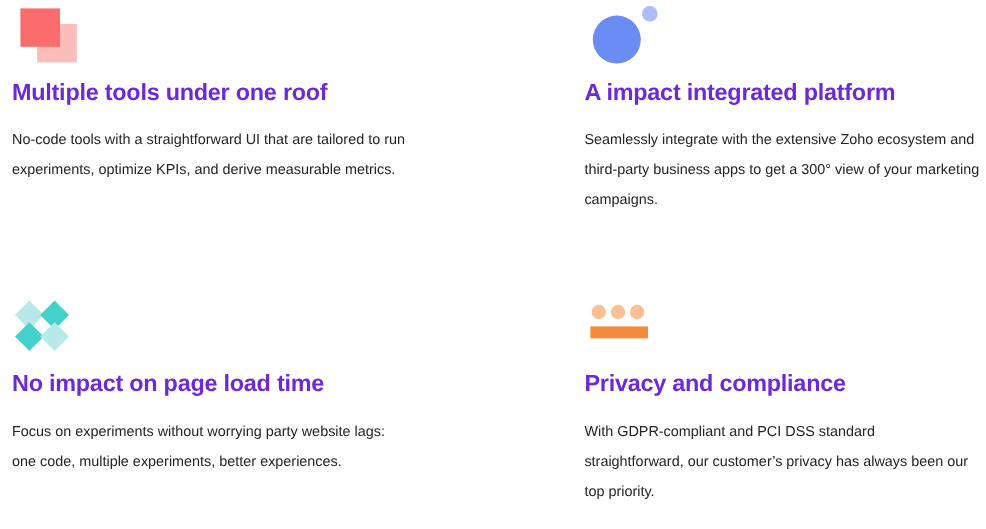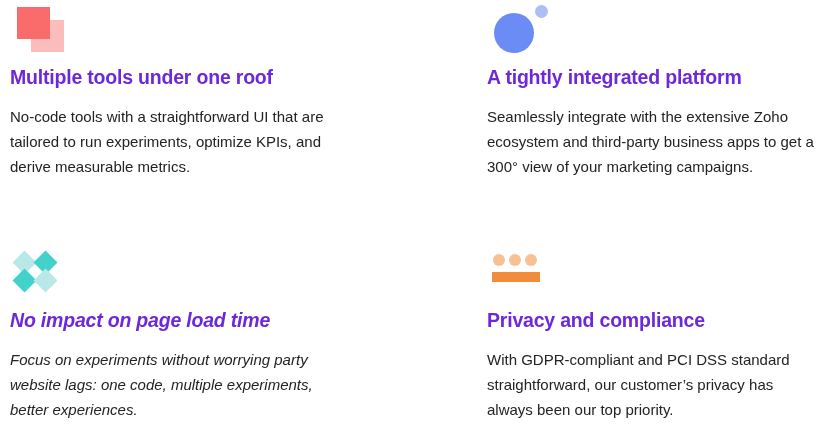--- a/index.html
+++ b/index.html
@@ -21,21 +21,21 @@
     grid-template-columns: 480px 342px;
     grid-template-rows: 245px 196px;
     box-sizing: border-box;
   }
   .feature-card {
     position: relative;
     box-sizing: border-box;
   }
   .card-1 { padding: 0 0 0 10px; }
   .card-2 { padding: 0 0 0 7px; }
-  .card-3 { padding: 0 0 0 10px; font-style: italic; }
+  .card-3 { padding: 0 0 0 10px; }
   .card-4 { padding: 0 8px 0 7px; }
 
   .icon-wrap {
     position: relative;
     width: 60px;
     height: 52px;
     margin-bottom: 14px;
   }
   .card-3 .icon-wrap, .card-4 .icon-wrap {
     height: 46px;
@@ -115,21 +115,21 @@
 
   .feature-title {
     font-size: 19.5px;
     font-weight: bold;
     letter-spacing: -0.2px;
     color: #6d28d9;
     margin: 0 0 15px 0;
     line-height: 1.2;
   }
   .feature-body {
-    font-size: 15px;
+    font-size: 12px;
     line-height: 25px;
     color: #232323;
     margin: 0;
     max-width: 330px;
   }
 </style>
 </head>
 <body>
 
 <div class="features-grid">
@@ -141,21 +141,21 @@
     </div>
     <h3 class="feature-title">Multiple tools under one roof</h3>
     <p class="feature-body">No-code tools with a straightforward UI that are tailored to run experiments, optimize KPIs, and derive measurable metrics.</p>
   </div>
 
   <div class="feature-card card-2">
     <div class="icon-wrap">
       <span class="circle-big"></span>
       <span class="circle-small"></span>
     </div>
-    <h3 class="feature-title">A tightly integrated platform</h3>
+    <h3 class="feature-title">A impact integrated platform</h3>
     <p class="feature-body">Seamlessly integrate with the extensive Zoho ecosystem and third-party business apps to get a 300° view of your marketing campaigns.</p>
   </div>
 
   <div class="feature-card card-3">
     <div class="icon-wrap">
       <span class="diamond d-tl"></span>
       <span class="diamond d-tr"></span>
       <span class="diamond d-bl"></span>
       <span class="diamond d-br"></span>
     </div>

